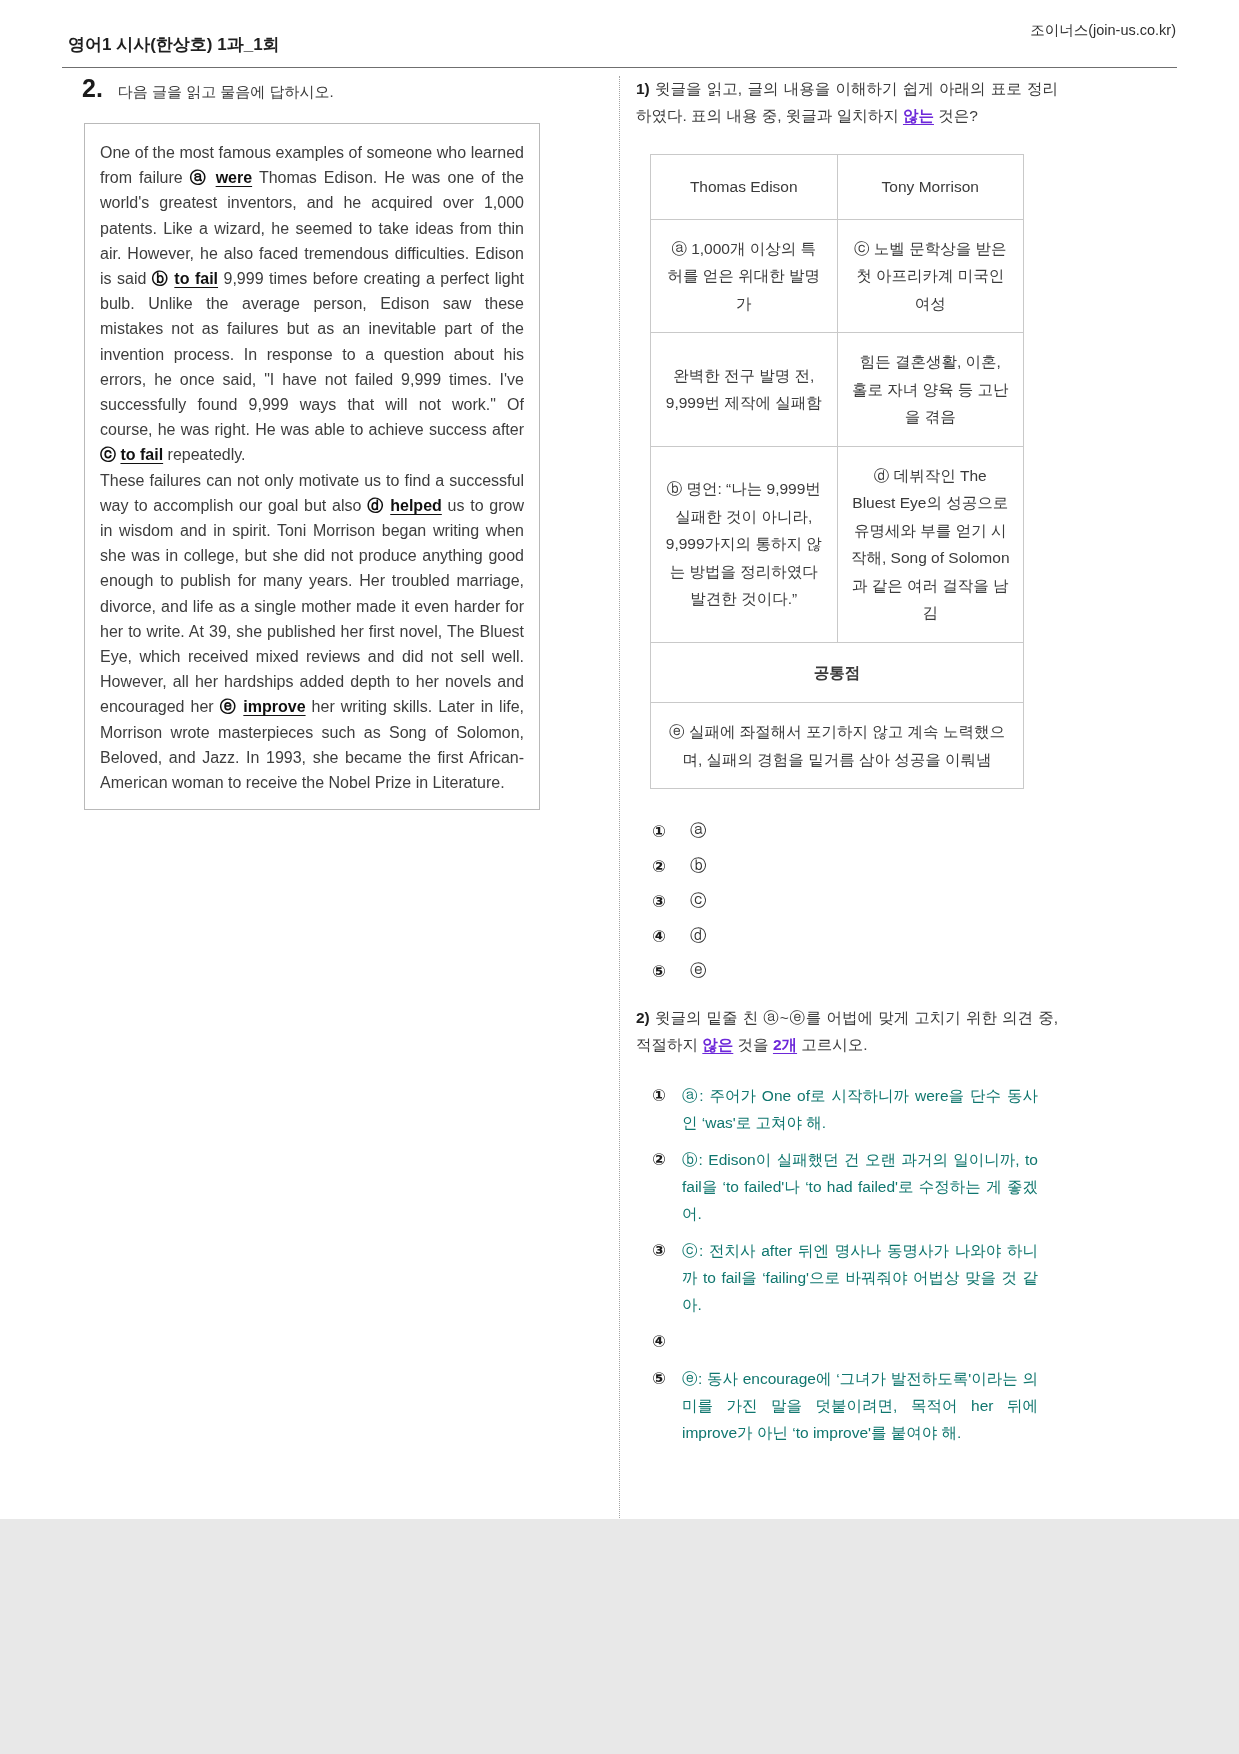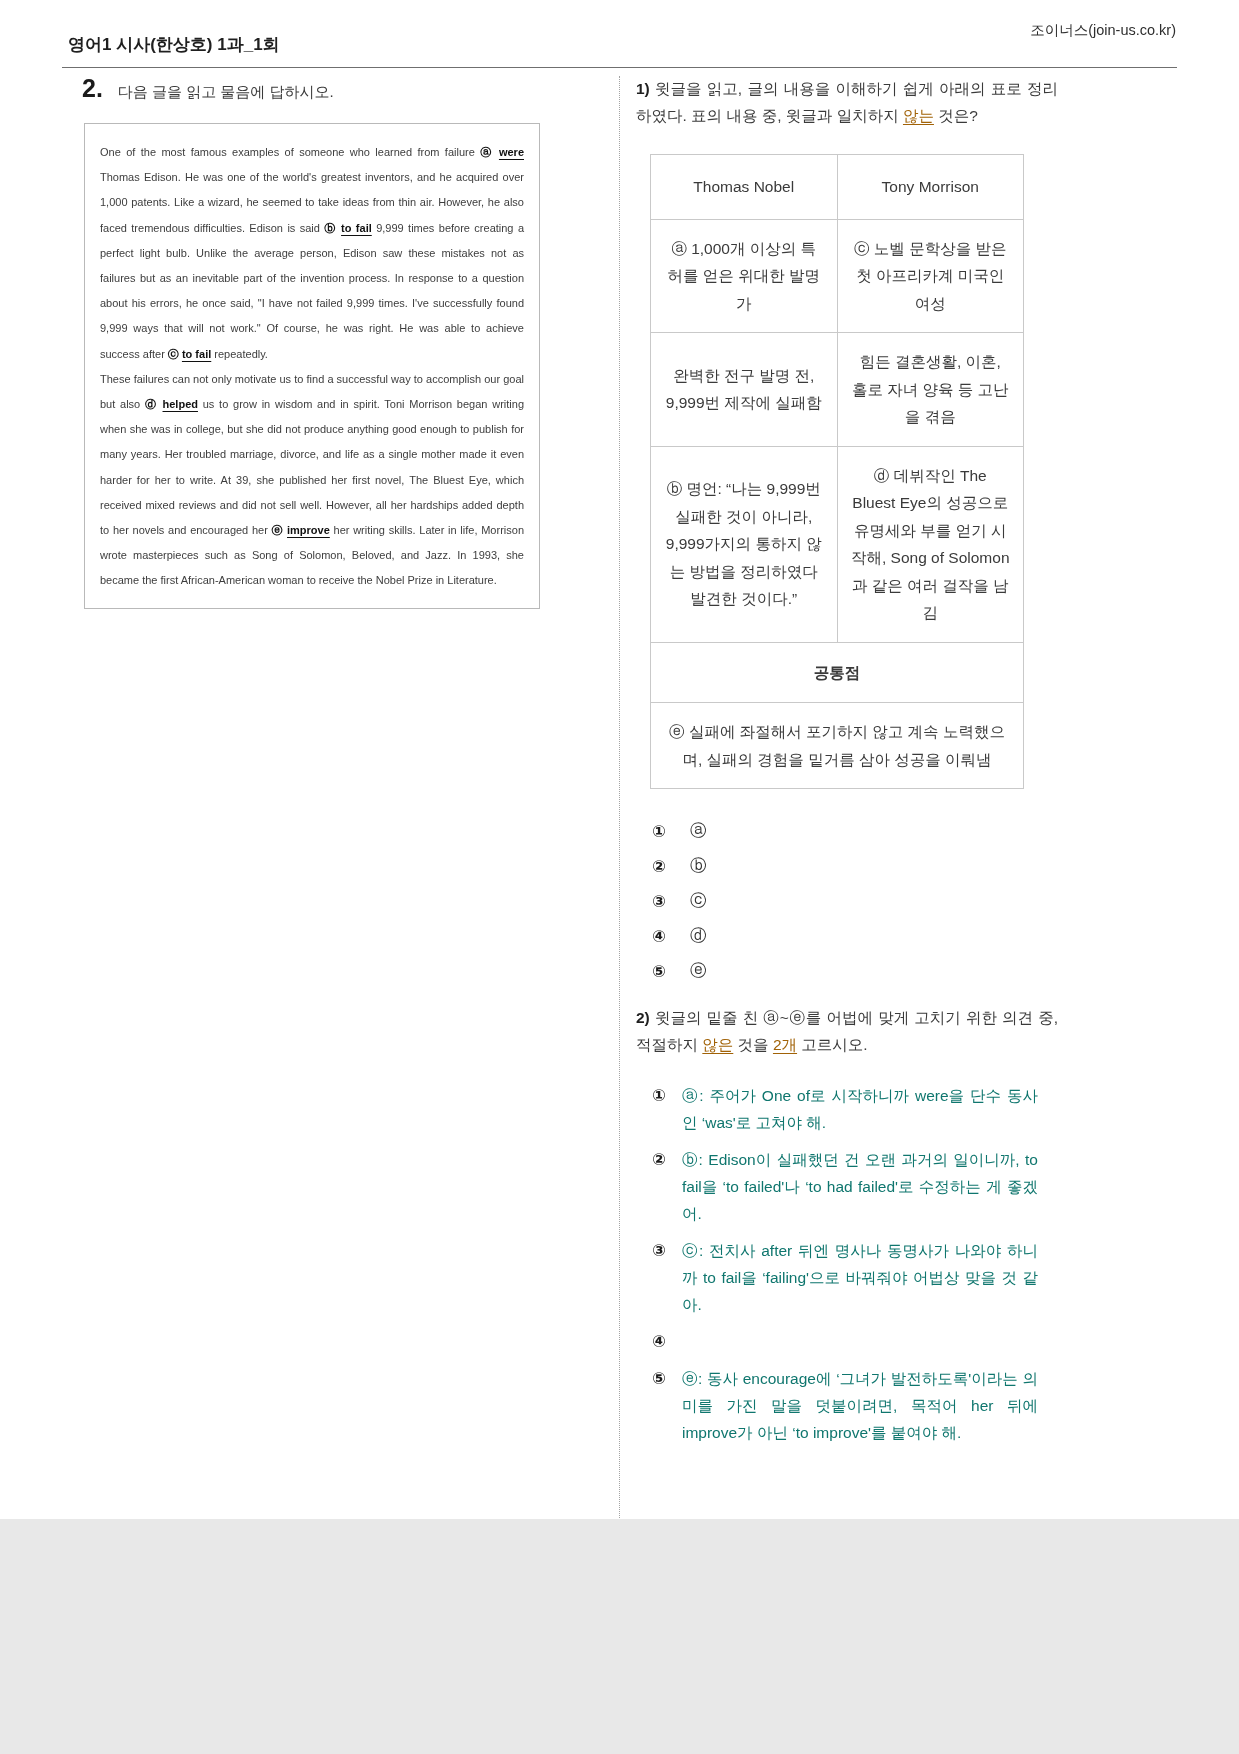--- a/index.html
+++ b/index.html
@@ -15,29 +15,29 @@
   
   .col-sep { position:absolute; left:619px; top:76px; height:1614px; border-left:1px dotted #a3a3a3; }
 
   
   .left-col { position:absolute; left:68px; top:74px; width:478px; }
   .q-main-row { display:flex; align-items:baseline; gap:15px; margin-left:14px; }
   .q-main-num { font-size:25px; font-weight:bold; color:#1b1b1b; }
   .q-main-prompt { font-size:15px; color:#3a3a3a; }
   .passage-box { margin:20px 0 0 16px; width:456px; box-sizing:border-box;
     border:1px solid #b9b9b9; padding:16px 15px 14px 15px; background:#fff; }
-  .passage-box p { margin:0; font-size:11px; line-height:25.2px; text-align:justify; color:#3d3d3d; }
+  .passage-box p { margin:0; font-size:16px; line-height:25.2px; text-align:justify; color:#3d3d3d; }
   .mk { font-weight:bold; color:#101010; }
   .ub { font-weight:bold; text-decoration:underline; text-underline-offset:3px; color:#101010; }
 
   
   .right-col { position:absolute; left:636px; top:76px; width:422px; }
   .q-sub-prompt { font-size:15.5px; line-height:26.5px; color:#3a3a3a; text-align:justify; }
   .q-label { font-weight:bold; color:#1f1f1f; }
-  .emph { font-weight:normal; text-decoration:underline; text-underline-offset:3px; color:#a16207; }
+  .emph { font-weight:bold; text-decoration:underline; text-underline-offset:3px; color:#6d28d9; }
 
   .cmp-table { margin:25px 0 0 14px; border-collapse:collapse; width:374px; table-layout:fixed; }
   .cmp-table th, .cmp-table td { border:1px solid #c9c9c9; font-size:15.5px; line-height:27.5px;
     color:#3a3a3a; padding:15px 13px; vertical-align:middle; }
   .cmp-table th { font-weight:normal; text-align:center; padding:18px 10px; }
   .cmp-table td { text-align:center; }
   .cmp-table td.center { text-align:center; padding:16px 22px;font-weight:bold; }
 
   .q1-options { margin:30px 0 0 16px; padding:0; list-style:none; }
   .q1-options li { display:flex; align-items:center; gap:24px; height:24px; margin-bottom:11px;
@@ -80,21 +80,21 @@
 
   <div class="right-col">
 
     <div class="q-sub-prompt">
       <span class="q-label">1)</span><span> 윗글을 읽고, 글의 내용을 이해하기 쉽게 아래의 표로 정리하였다. 표의 내용 중, 윗글과 일치하지 </span><span class="emph">않는</span><span> 것은?</span>
     </div>
 
     <table class="cmp-table">
       <thead>
         <tr>
-          <th>Thomas Nobel</th>
+          <th>Thomas Edison</th>
           <th>Tony Morrison</th>
         </tr>
       </thead>
       <tbody>
         <tr>
           <td>ⓐ 1,000개 이상의 특허를 얻은 위대한 발명가</td>
           <td>ⓒ 노벨 문학상을 받은 첫 아프리카계 미국인 여성</td>
         </tr>
         <tr>
           <td>완벽한 전구 발명 전, 9,999번 제작에 실패함</td>

